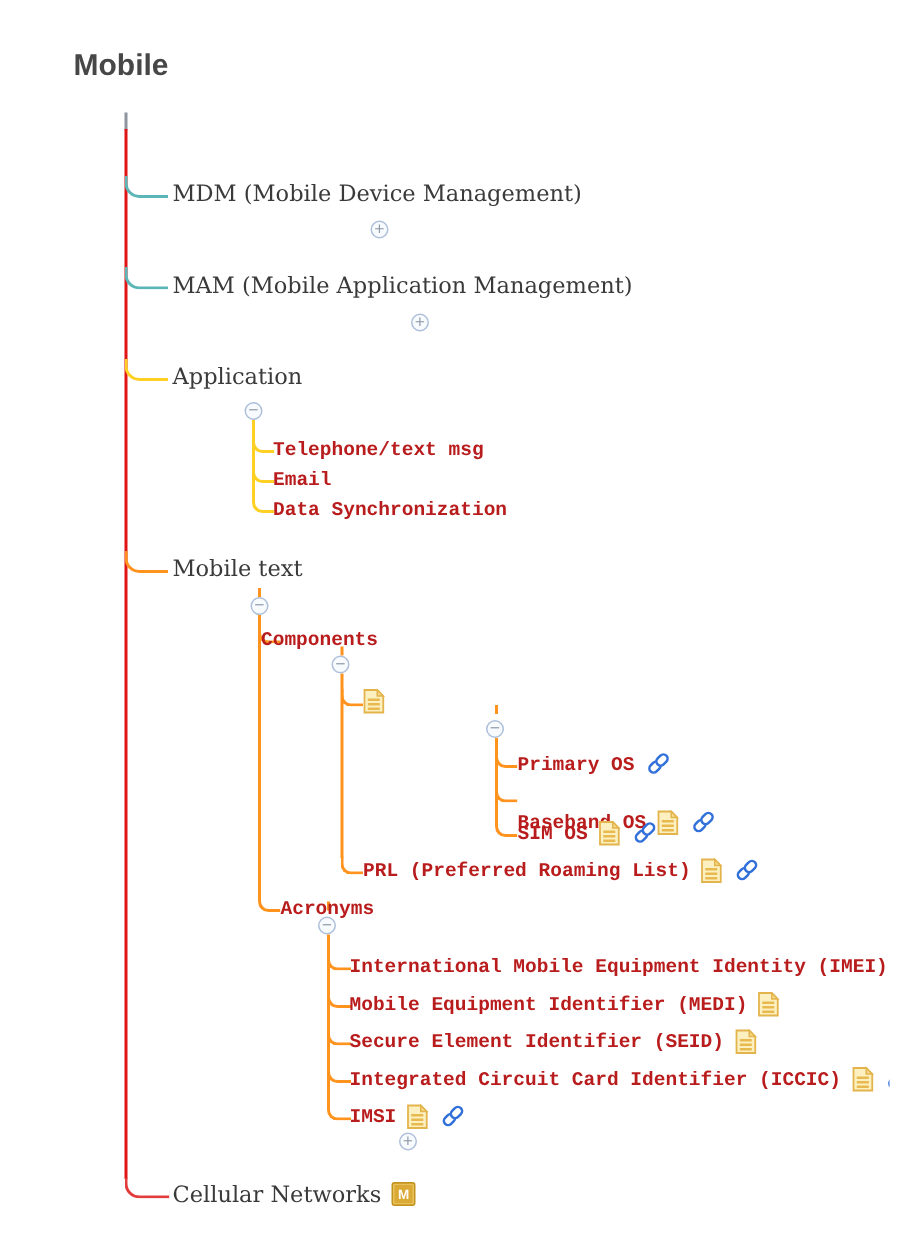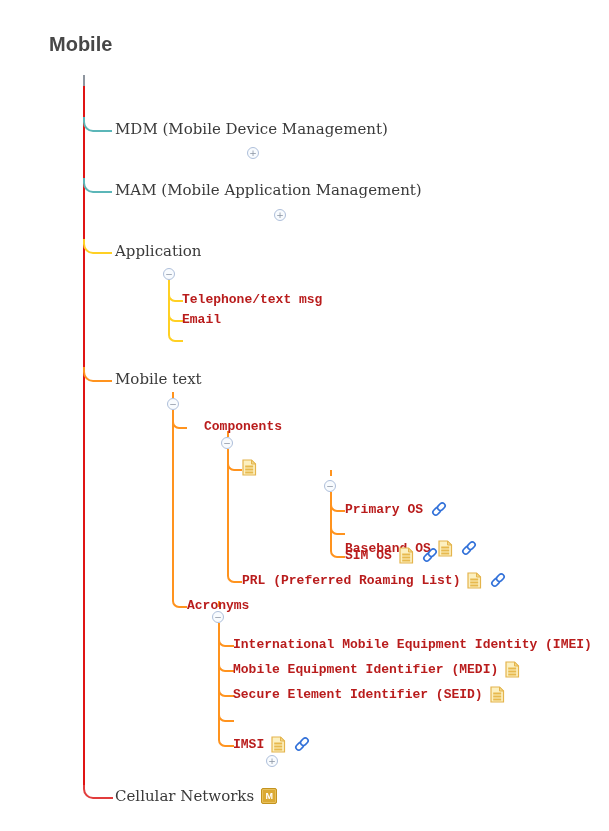--- a/index.html
+++ b/index.html
@@ -141,22 +141,25 @@
     <span class="lbl">Cellular Networks</span>
     <span class="badge-m">M</span>
   </div>
 
   <div class="row mono" style="left:182px;top:291px;">
     <span class="lbl">Telephone/text msg</span>
   </div>
   <div class="row mono" style="left:182px;top:311px;">
     <span class="lbl">Email</span>
   </div>
-
-  <div class="row mono" style="left:204px;top:418px;">
+  <div class="row mono" style="left:182px;top:331px;">
+    <span class="lbl">Data Synchronization</span>
+  </div>
+
+  <div class="row mono" style="left:174px;top:418px;">
     <span class="lbl">Components</span>
   </div>
 
   <div class="row mono" style="left:242px;top:459px;">
     <span class="icon">
         <svg width="15" height="17">
           <use href="#note-glyph"></use>
         </svg>
       </span>
   </div>
@@ -231,20 +234,33 @@
       </span>
   </div>
   <div class="row mono" style="left:233px;top:686px;">
     <span class="lbl">Secure Element Identifier (SEID)</span>
     <span class="icon">
         <svg width="15" height="17">
           <use href="#note-glyph"></use>
         </svg>
       </span>
   </div>
+  <div class="row mono" style="left:233px;top:711px;">
+    <span class="lbl">Integrated Circuit Card Identifier (ICCIC)</span>
+    <span class="icon">
+        <svg width="15" height="17">
+          <use href="#note-glyph"></use>
+        </svg>
+      </span>
+    <span class="icon">
+        <svg width="18" height="16">
+          <use href="#link-glyph"></use>
+        </svg>
+      </span>
+  </div>
   <div class="row mono" style="left:233px;top:736px;">
     <span class="lbl">IMSI</span>
     <span class="icon">
         <svg width="15" height="17">
           <use href="#note-glyph"></use>
         </svg>
       </span>
     <span class="icon">
         <svg width="18" height="16">
           <use href="#link-glyph"></use>

